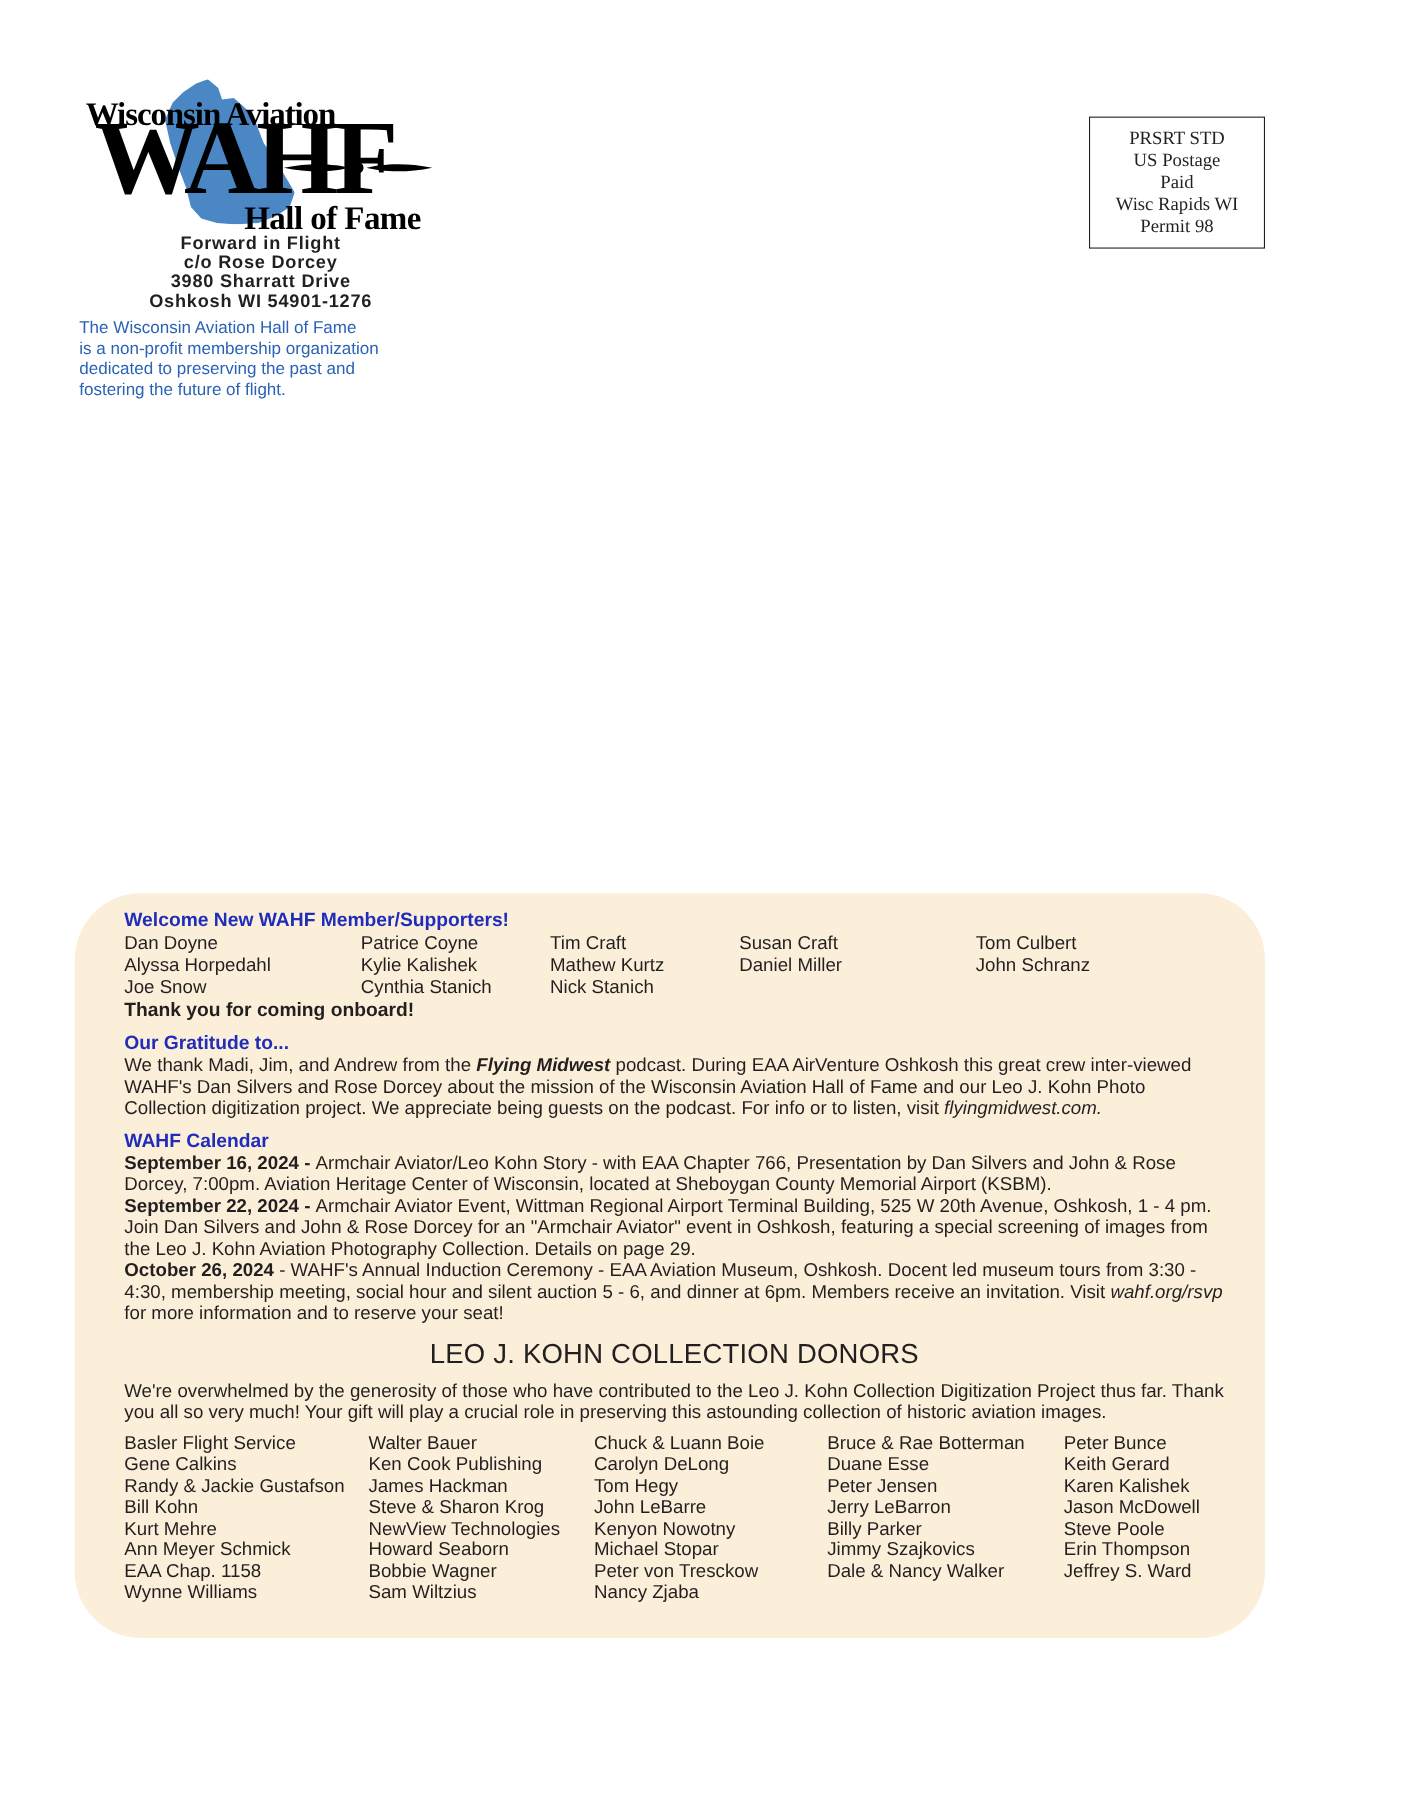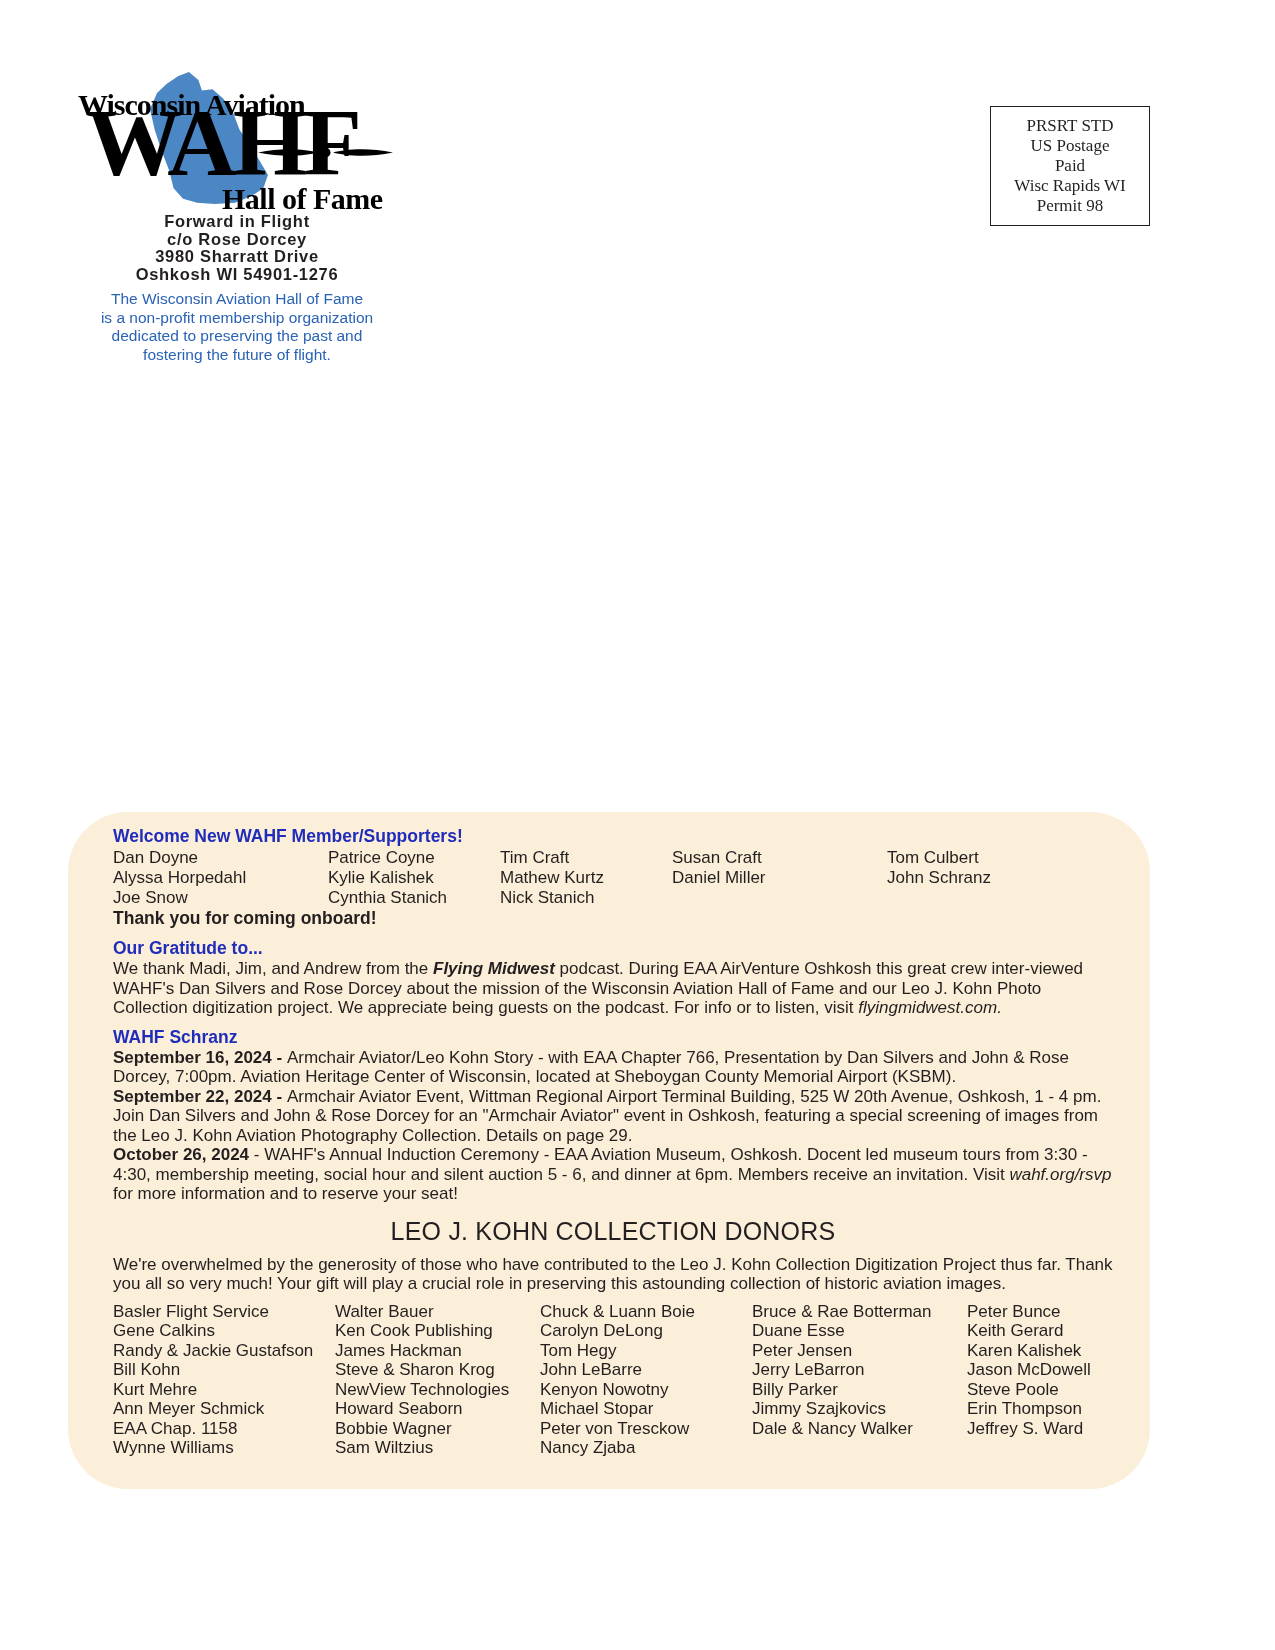--- a/index.html
+++ b/index.html
@@ -91,21 +91,20 @@
     text-align: center;
     width: 330px;
     font-weight: bold;
     font-size: 16.5px;
     line-height: 17.5px;
     letter-spacing: 0.7px;
     color: #231f20;
   }
   .mission-block {
     margin-top: 7px;
-    text-align: center;
     width: 330px;
     font-size: 15.5px;
     line-height: 18.5px;
     color: #2a62b5;
   }
 
   
   #permit-box {
     position: absolute;
     left: 990px;
@@ -267,21 +266,21 @@
   </div>
   <div class="bold-black">Thank you for coming onboard!</div>
 
   <div class="small-gap"></div>
 
   <h2 class="blue-head">Our Gratitude to...</h2>
   <p class="body-text"><span>We thank Madi, Jim, and Andrew from the </span><span class="bi">Flying Midwest</span><span> podcast. During EAA AirVenture Oshkosh this great crew inter-viewed WAHF's Dan Silvers and Rose Dorcey about the mission of the Wisconsin Aviation Hall of Fame and our Leo J. Kohn Photo Collection digitization project. We appreciate being guests on the podcast. For info or to listen, visit </span><i>flyingmidwest.com.</i></p>
 
   <div class="small-gap"></div>
 
-  <h2 class="blue-head">WAHF Schranz</h2>
+  <h2 class="blue-head">WAHF Calendar</h2>
   <p class="body-text"><b>September 16, 2024 - </b><span>Armchair Aviator/Leo Kohn Story - with EAA Chapter 766, Presentation by Dan Silvers and John &amp; Rose Dorcey, 7:00pm. Aviation Heritage Center of Wisconsin, located at Sheboygan County Memorial Airport (KSBM).</span></p>
   <p class="body-text"><b>September 22, 2024 - </b><span>Armchair Aviator Event, Wittman Regional Airport Terminal Building, 525 W 20th Avenue, Oshkosh, 1 - 4 pm. Join Dan Silvers and John &amp; Rose Dorcey for an "Armchair Aviator" event in Oshkosh, featuring a special screening of images from the Leo J. Kohn Aviation Photography Collection. Details on page 29.</span></p>
   <p class="body-text"><b>October 26, 2024</b><span> - WAHF's Annual Induction Ceremony - EAA Aviation Museum, Oshkosh. Docent led museum tours from 3:30 - 4:30, membership meeting, social hour and silent auction 5 - 6, and dinner at 6pm. Members receive an invitation. Visit </span><i>wahf.org/rsvp</i><span> for more information and to reserve your seat!</span></p>
 
   <div class="section-gap"></div>
 
   <h1 id="donors-title">LEO J. KOHN COLLECTION DONORS</h1>
 
   <div class="small-gap"></div>
 

